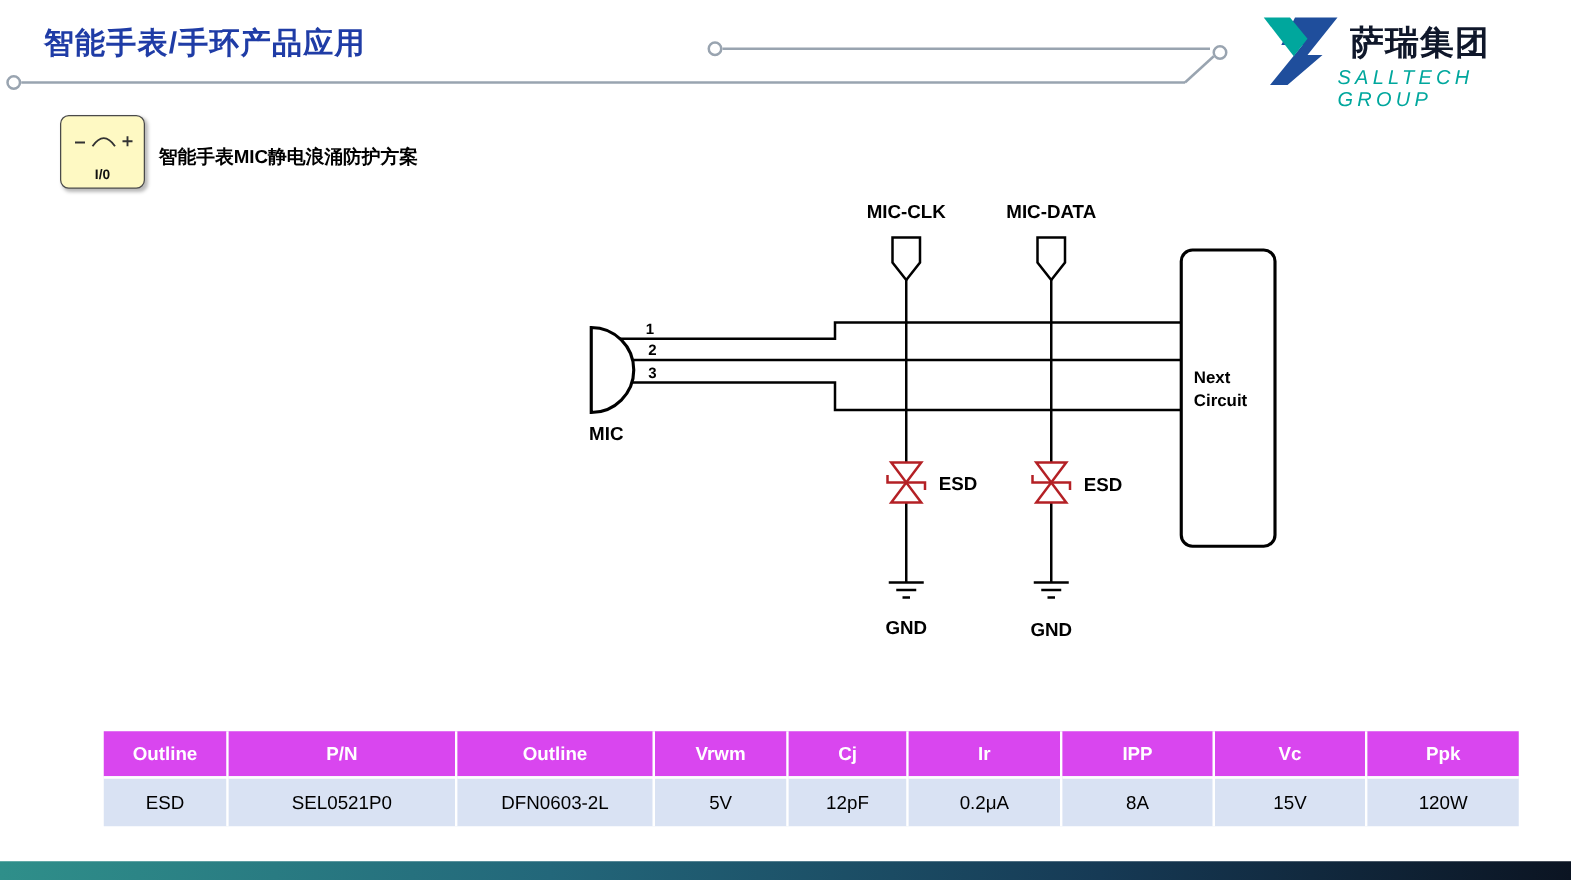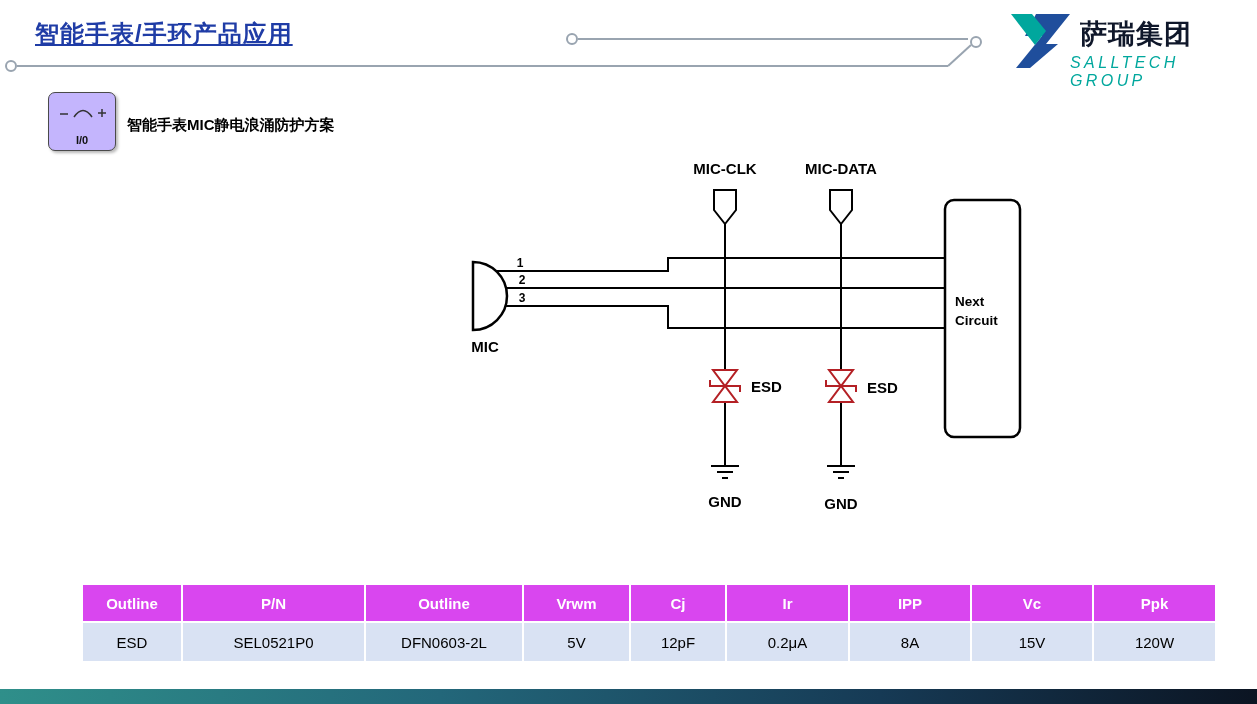--- a/index.html
+++ b/index.html
@@ -1,27 +1,27 @@
 <!DOCTYPE html>
 <html><head>
 <meta charset="utf-8">
 <style>
   html,body{margin:0;padding:0;}
   body{font-family:"Liberation Sans",sans-serif;background:#e9e9e9;}
   .slide{position:relative;width:1257px;height:704px;background:#ffffff;overflow:hidden;margin:0 auto;}
 
-  .page-title{position:absolute;left:35px;top:18px;font-size:24px;font-weight:bold;color:#1F3CA6;letter-spacing:1px;text-decoration:underline;}
+  .page-title{position:absolute;left:35px;top:18px;font-size:24px;font-weight:bold;color:#1F3CA6;letter-spacing:1px;}
   .deco-svg{position:absolute;left:0;top:0;}
 
   .logo{position:absolute;left:1010px;top:10px;width:240px;height:68px;}
   .logo-mark{position:absolute;left:0;top:2px;}
   .logo-name{position:absolute;left:70px;top:6px;font-size:27px;font-weight:bold;color:#0f172a;letter-spacing:1px;}
   .logo-sub{position:absolute;left:60px;top:44px;font-size:16px;color:#00A79D;letter-spacing:3.4px;font-style:italic;}
 
-  .io-box{position:absolute;left:48px;top:92px;width:66px;height:57px;border:1.6px solid #4a4a4a;border-radius:7px;background:#c4b5fd;box-shadow:2px 2px 3px rgba(0,0,0,0.28);}
+  .io-box{position:absolute;left:48px;top:92px;width:66px;height:57px;border:1.6px solid #4a4a4a;border-radius:7px;background:#fef9c3;box-shadow:2px 2px 3px rgba(0,0,0,0.28);}
   .io-schematic{position:absolute;left:3px;top:6px;}
   .io-label{position:absolute;left:0;right:0;bottom:4px;text-align:center;font-size:11px;font-weight:bold;color:#111;}
 
   .section-heading{position:absolute;left:127px;top:116px;font-size:15px;font-weight:bold;color:#000;}
 
   .iec{position:absolute;left:137px;top:330px;font-size:17px;color:#111;line-height:26px;}
 
   .circuit-svg{position:absolute;left:380px;top:140px;}
 
   .prod-table{position:absolute;left:83px;top:585px;width:1132px;border-collapse:separate;border-spacing:0;table-layout:fixed;}

